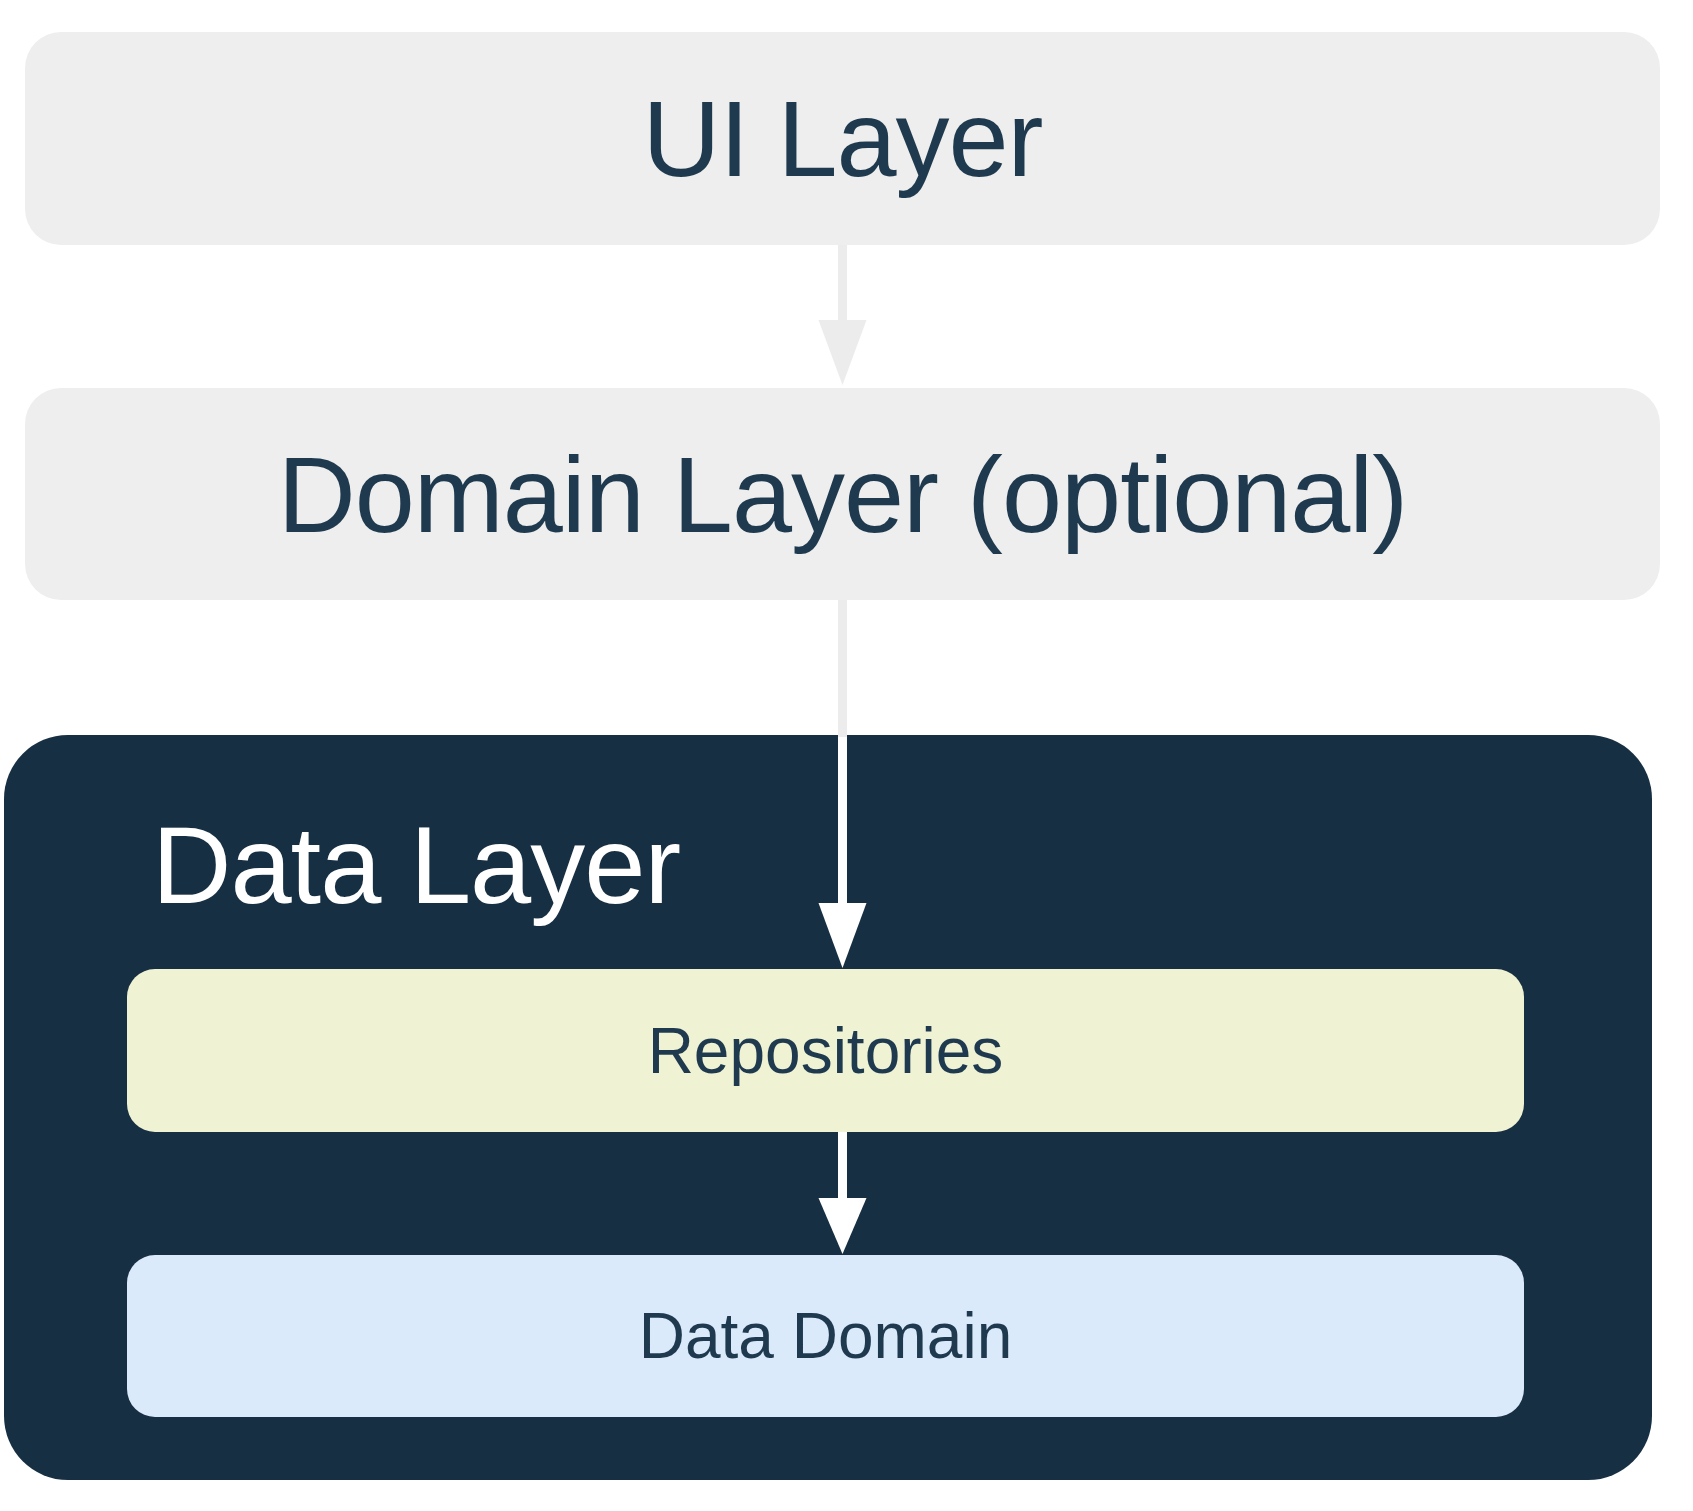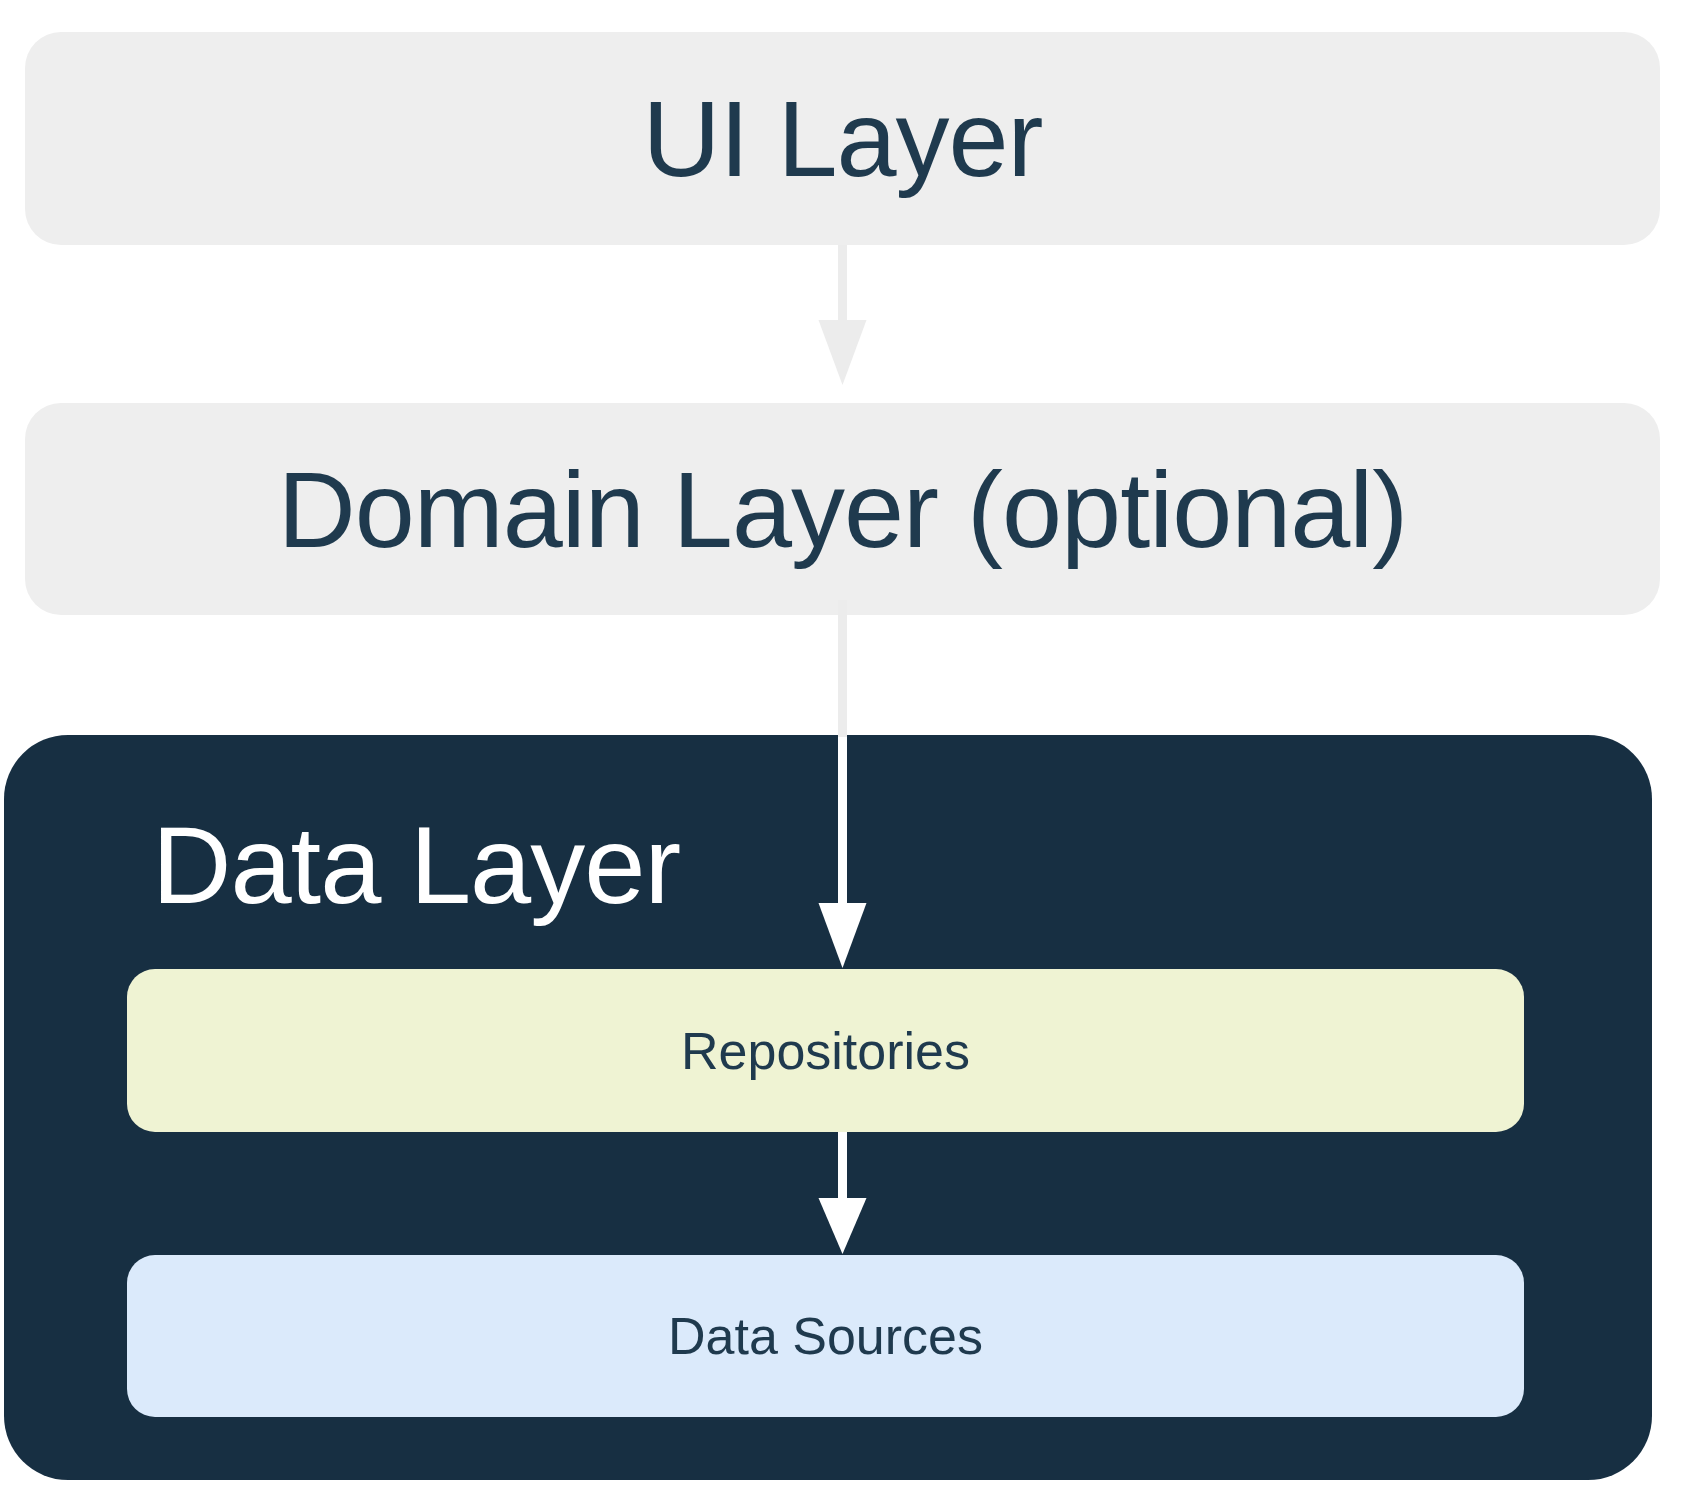--- a/index.html
+++ b/index.html
@@ -30,21 +30,21 @@
     border-radius: 36px;
   }
   .layer-bar .label {
     color: #1f3a4e;
     font-size: 108px;
     font-weight: 400;
     letter-spacing: -1px;
     white-space: nowrap;
   }
   #ui-layer-box { top: 32px; }
-  #domain-layer-box { top: 388px; height: 212px; margin-top: 15px; }
+  #domain-layer-box { top: 388px; height: 212px; }
 
   #data-layer-box {
     position: absolute;
     left: 4px;
     top: 735px;
     width: 1648px;
     height: 745px;
     background: #172f42;
     border-radius: 64px;
   }
@@ -69,21 +69,21 @@
     height: 163px;
     background: #eff3d3;
   }
   #data-sources-box {
     top: 520px;
     height: 162px;
     background: #dbeafb;
   }
   .inner-bar .label {
     color: #1f3a4e;
-    font-size: 52px;
+    font-size: 64px;
     font-weight: 400;
     white-space: nowrap;
   }
   .arrows {
     position: absolute;
     left: 0;
     top: 0;
     width: 1693px;
     height: 1511px;
     pointer-events: none;
@@ -103,21 +103,21 @@
   </div>
 
   <div id="data-layer-box">
     <span class="data-layer-title">Data Layer</span>
 
     <div class="box inner-bar" id="repositories-box">
       <span class="label">Repositories</span>
     </div>
 
     <div class="box inner-bar" id="data-sources-box">
-      <span class="label">Data Sources</span>
+      <span class="label">Data Domain</span>
     </div>
   </div>
 
   <svg class="arrows" viewBox="0 0 1693 1511" xmlns="http://www.w3.org/2000/svg">
 
     <g>
       <rect x="838" y="245" width="9" height="80" fill="#ececec"></rect>
       <polygon points="818.5,320 866.5,320 842.5,385" fill="#ececec"></polygon>
     </g>
 

